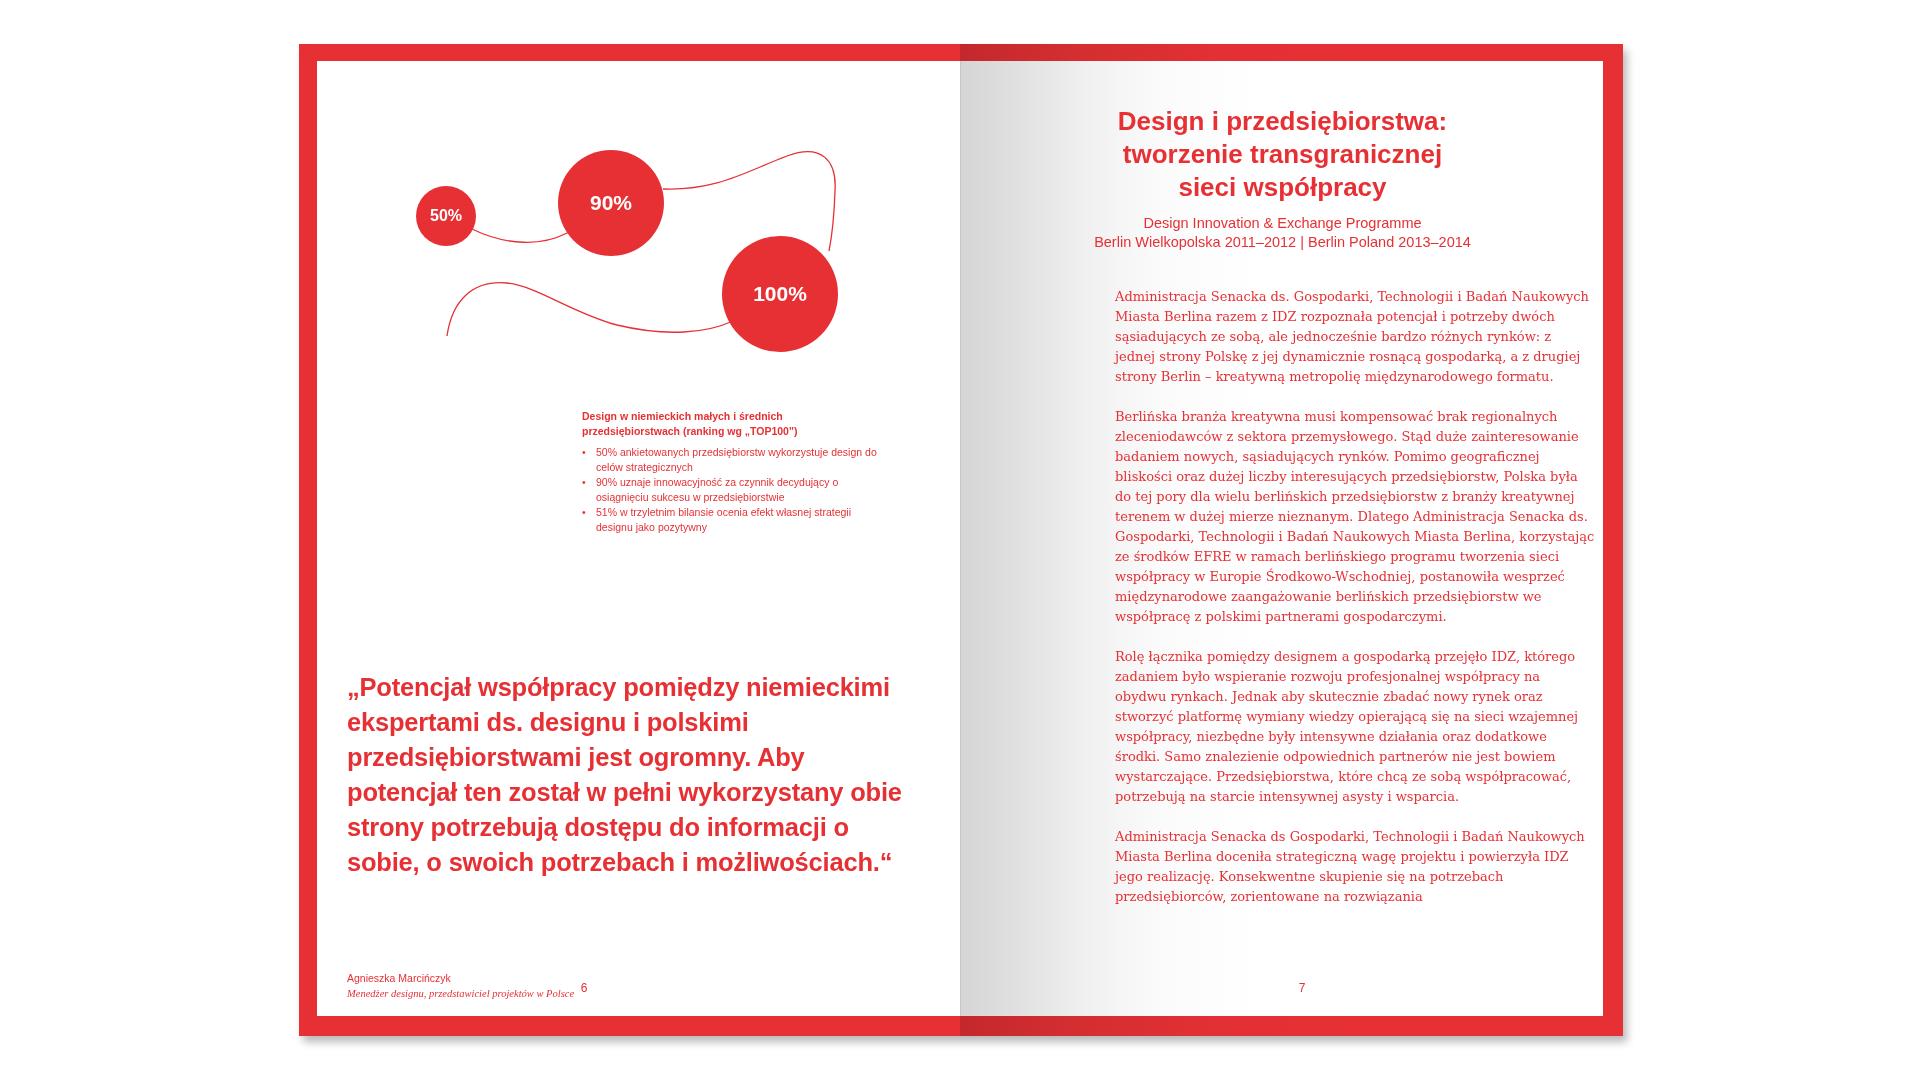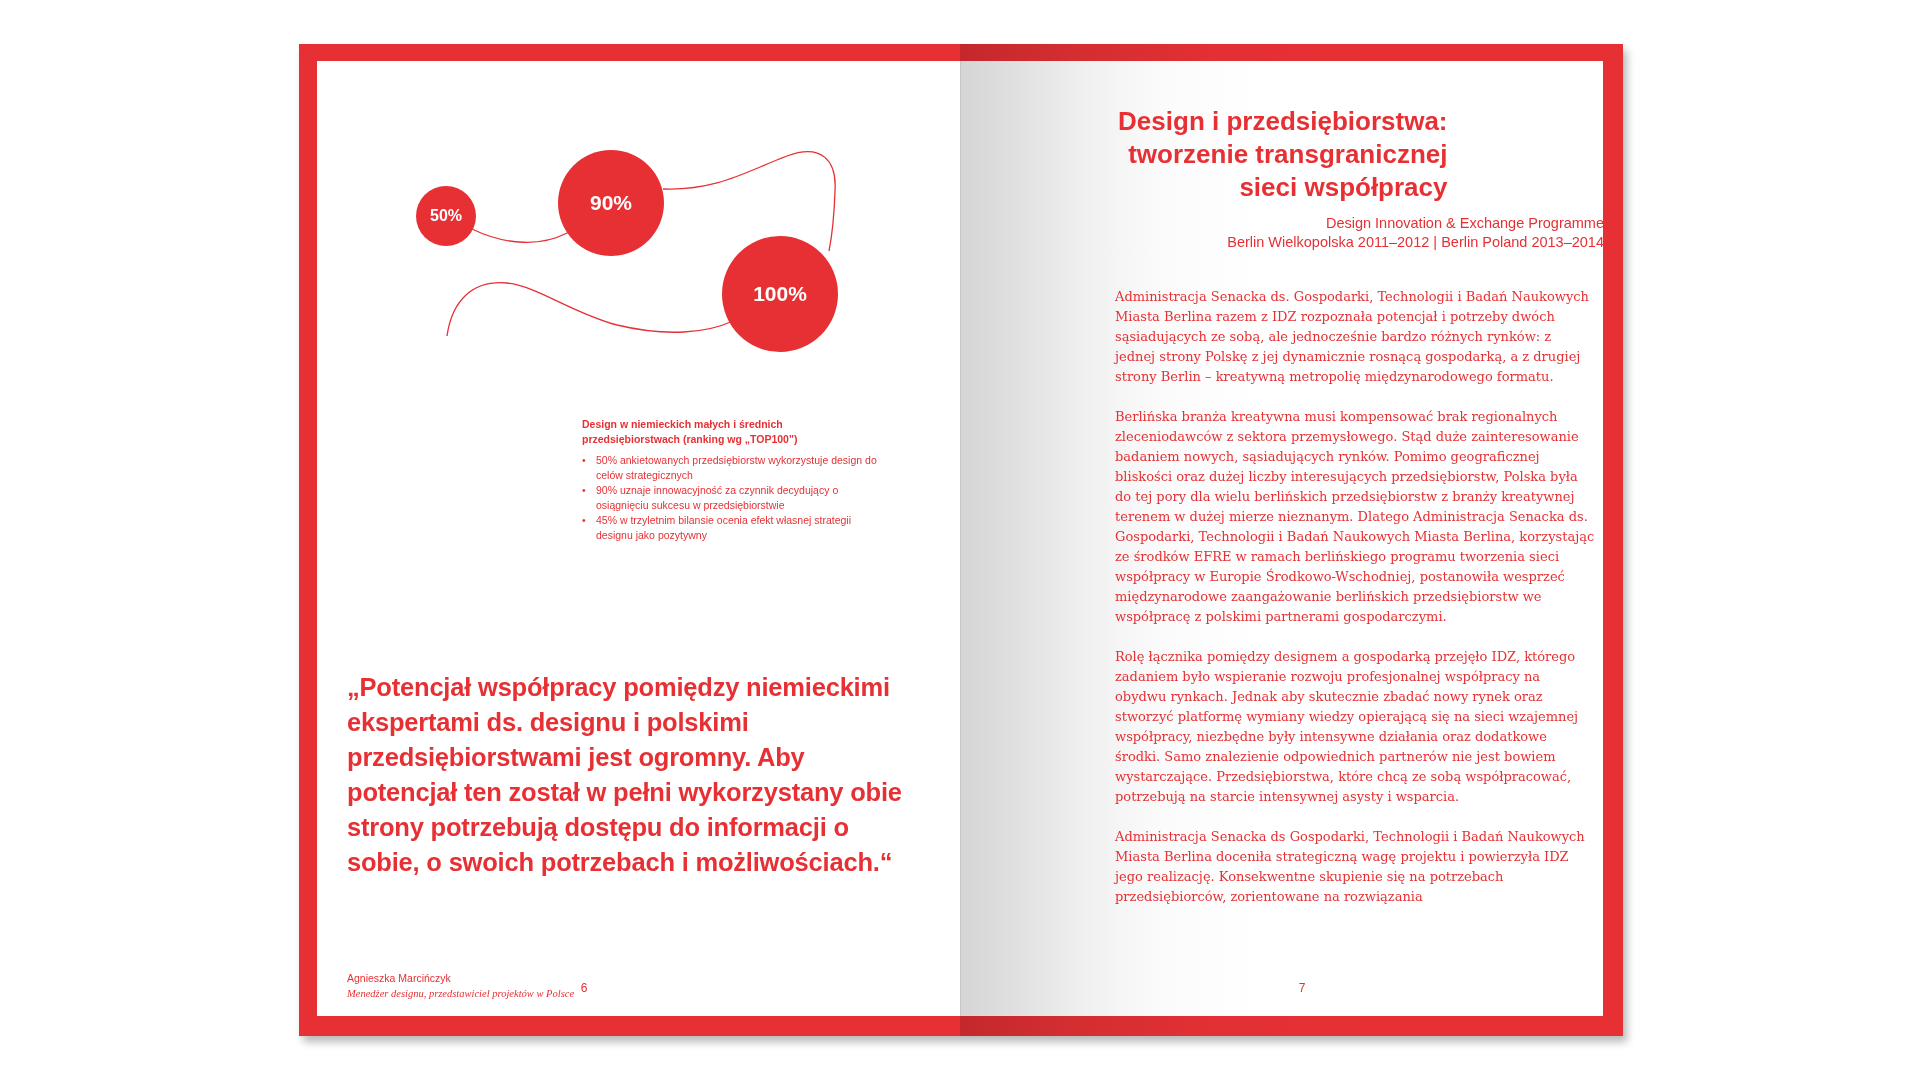--- a/index.html
+++ b/index.html
@@ -38,37 +38,37 @@
     .b50 { left: 99px; top: 125px; width: 60px; height: 60px; font-size: 16px; }
     .b90 { left: 241px; top: 89px; width: 106px; height: 106px; font-size: 21px; text-align: right; }
     .b100 { left: 405px; top: 175px; width: 116px; height: 116px; font-size: 21px; }
     .bbig {
       left: 36px; top: 271px; width: 188px; height: 184px;
       font-weight: normal; font-size: 11.5px; line-height: 15.5px; padding: 0 22px; box-sizing: border-box;
     }
     .info {
       position: absolute; left: 265px; top: 340px; width: 300px; font-size: 10.5px; line-height: 15px;
     }
-    .info-title { font-weight: bold; margin: 16px 0 6px 0; }
+    .info-title { font-weight: bold; margin: 8px 0 6px 0; }
     .info ul { list-style: none; margin: 0; padding: 0; }
     .info li { position: relative; padding-left: 14px; }
     .info li::before { content: "•"; position: absolute; left: 0; top: 0; }
     .info-source { font-style: italic; margin-top: 7px; }
     .quote {
       position: absolute; left: 30px; top: 609px; width: 560px;
       font-weight: bold; font-size: 25.5px; line-height: 35px; letter-spacing: -0.2px;
     }
     .author-block { position: absolute; left: 30px; top: 910px; font-size: 10.5px; line-height: 15px; }
     .author-role { font-style: italic; font-family: Liberation Serif, serif; }
     .page-num { position: absolute; top: 920px; width: 20px; text-align: center; font-size: 12px; }
     .left-num { left: 257px; }
     .right-num { left: 331px; }
     
     .heading {
-      position: absolute; left: 0; top: 44px; width: 643px; text-align: right;
+      position: absolute; left: 0; top: 44px; width: 643px; text-align: center;
     }
     .heading h1 { margin: 0; font-size: 26px; line-height: 33px; font-weight: bold; }
     .heading .subtitle { margin-top: 10px; font-size: 14.5px; line-height: 19px; }
     .body {
       position: absolute; left: 154px; top: 226px; width: 480px;
       font-family: "DejaVu Serif", "Liberation Serif", serif; font-size: 13px; line-height: 20px;
       color: #e63034;
     }
     .body p { margin: 0 0 20px 0; white-space: pre-line; }
     svg.curve { position: absolute; left: 0; top: 0; }
@@ -95,21 +95,21 @@
       <div class="bubble b100">
           <span>100%</span>
         </div>
     </div>
 
     <div class="info">
       <p class="info-title">Design w niemieckich małych i średnich przedsiębiorstwach (ranking wg „TOP100")</p>
       <ul>
         <li>50% ankietowanych przedsiębiorstw wykorzystuje design do celów strategicznych</li>
         <li>90% uznaje innowacyjność za czynnik decydujący o osiągnięciu sukcesu w przedsiębiorstwie</li>
-        <li>45% w trzyletnim bilansie ocenia efekt własnej strategii designu jako pozytywny</li>
+        <li>51% w trzyletnim bilansie ocenia efekt własnej strategii designu jako pozytywny</li>
       </ul>
     </div>
 
     <div class="quote">„Potencjał współpracy pomiędzy niemieckimi ekspertami ds. designu i polskimi przedsiębiorstwami jest ogromny. Aby potencjał ten został w pełni wykorzystany obie strony potrzebują dostępu do informacji o sobie, o swoich potrzebach i możliwościach.“</div>
 
     <div class="author-block">
       <div>Agnieszka Marcińczyk</div>
       <div class="author-role">Menedżer designu, przedstawiciel projektów w Polsce</div>
     </div>
 

